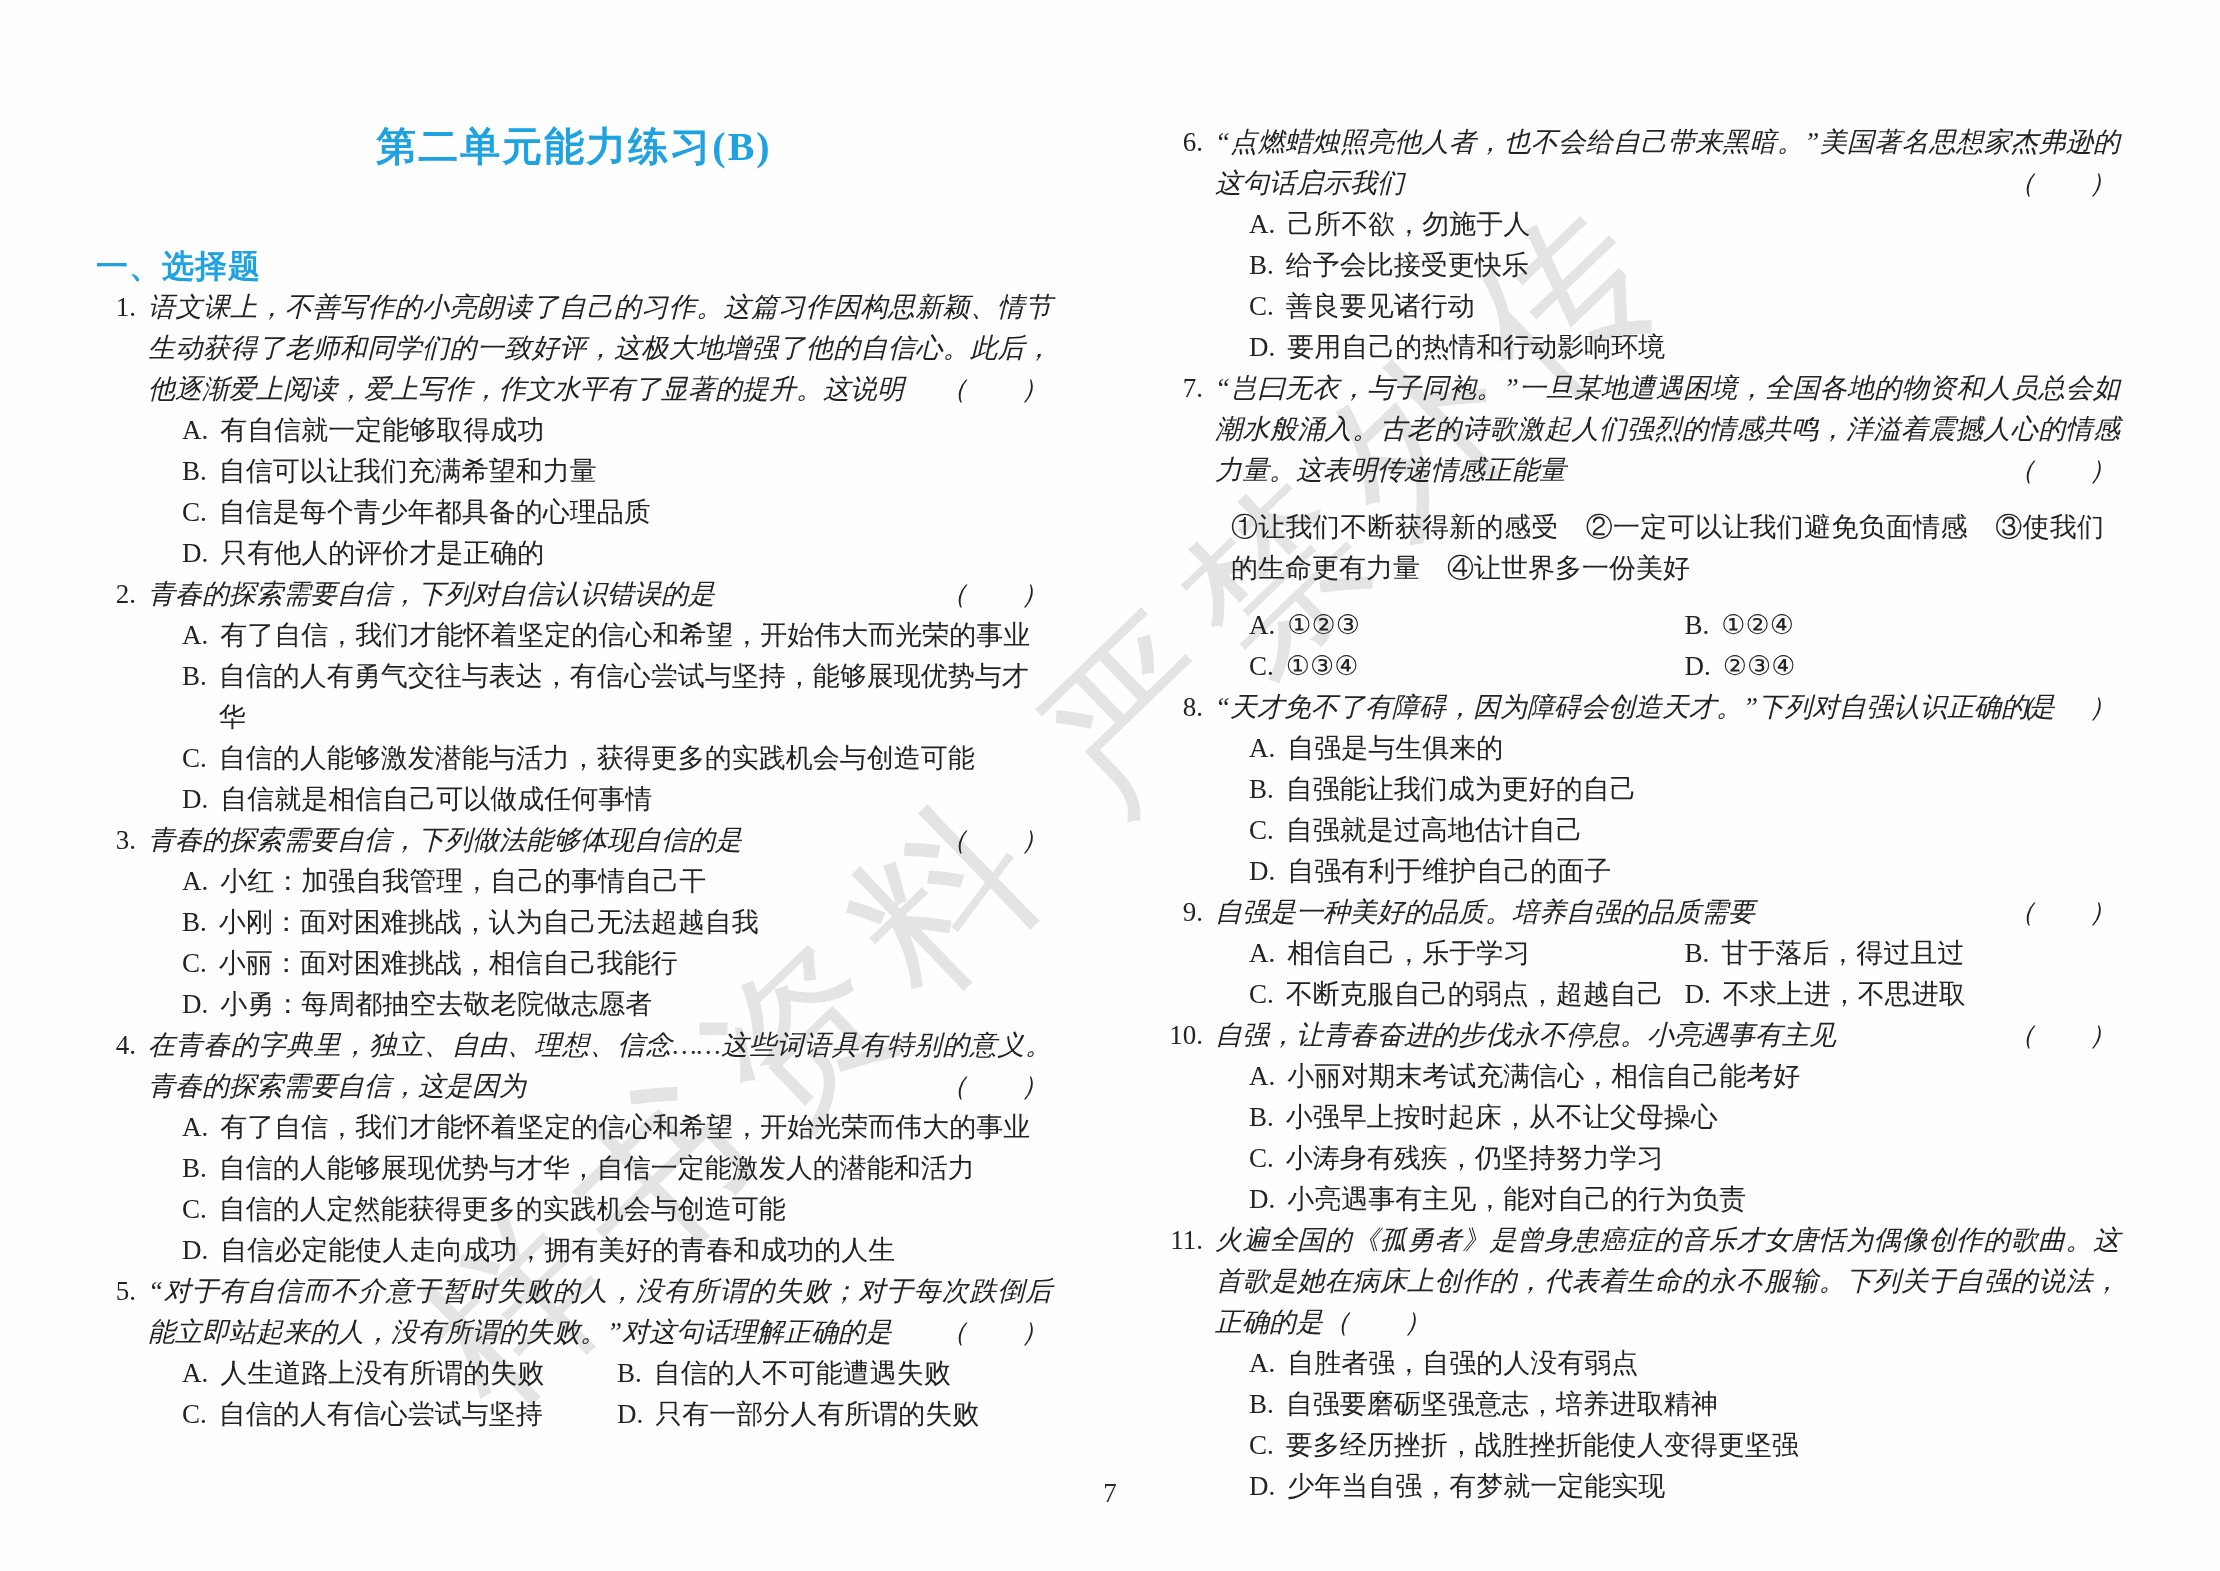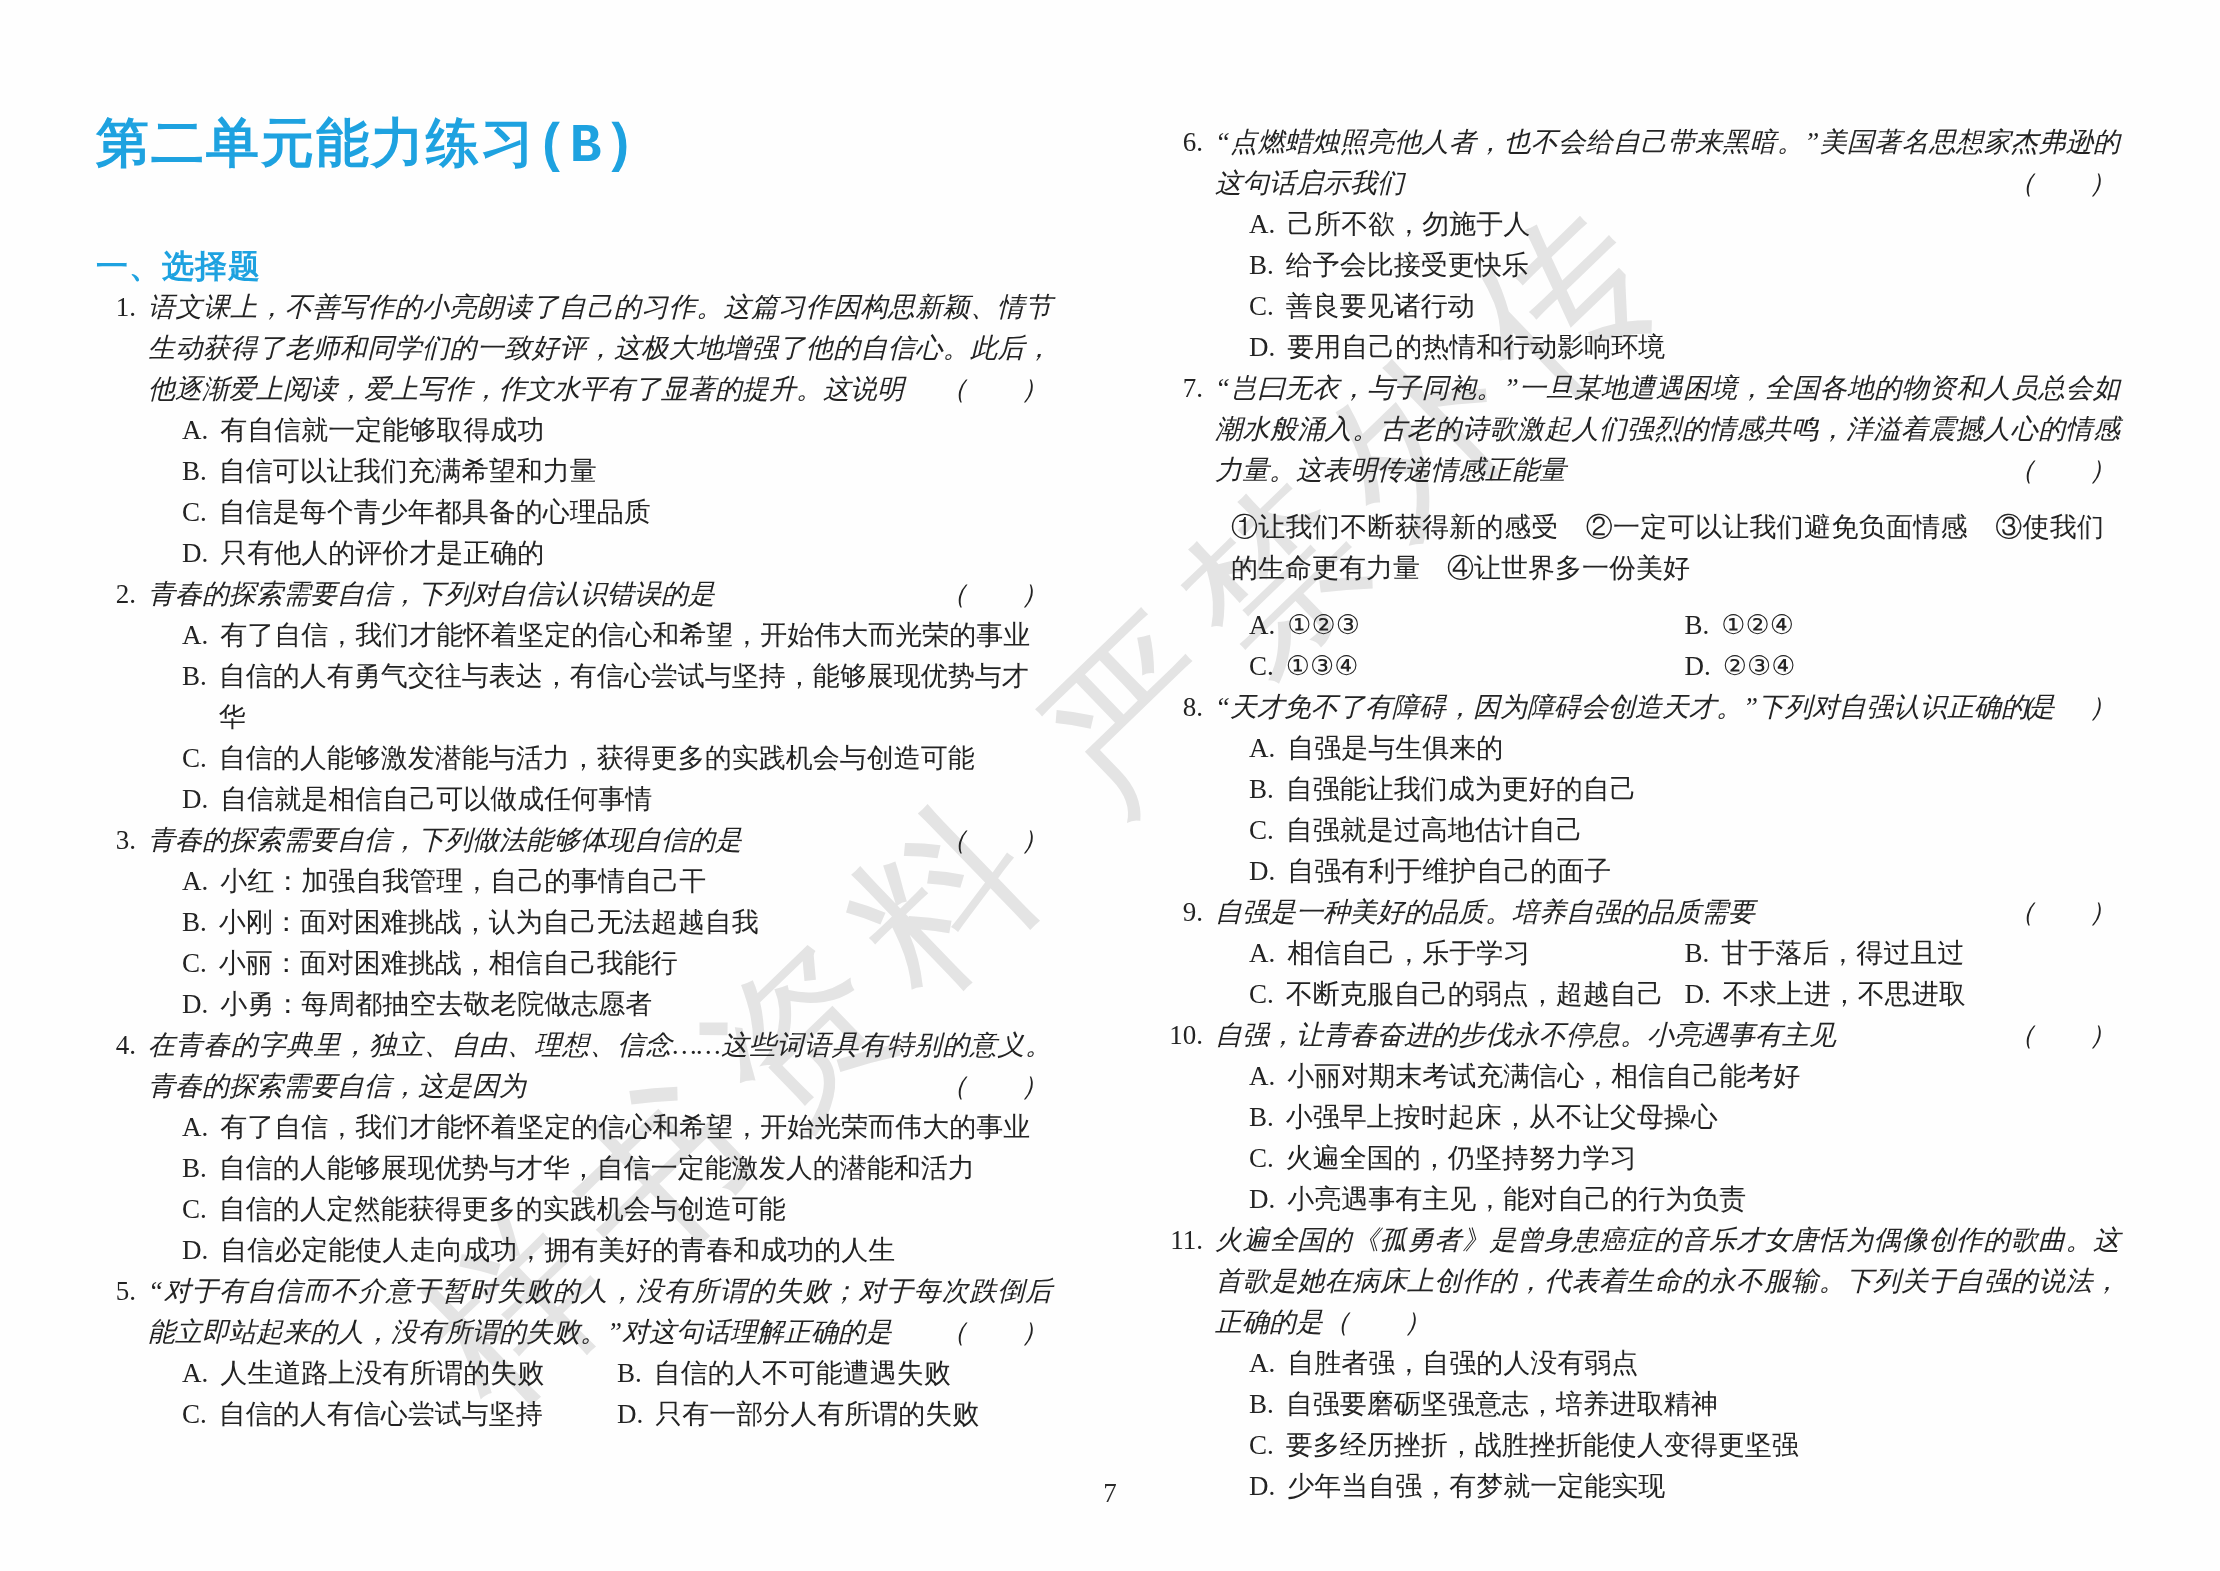--- a/index.html
+++ b/index.html
@@ -17,23 +17,23 @@
     transform:rotate(-44deg);
     font-size:172px;letter-spacing:26px;white-space:nowrap;
     color:rgba(125,125,125,0.20);
     font-family:"Liberation Serif","DejaVu Serif",serif;
     pointer-events:none;z-index:0;
   }
   .col{position:absolute;z-index:1;font-size:27px;line-height:41px;}
   .col-left{left:96px;top:125px;width:956px;}
   .col-right{left:1163px;top:122px;width:957px;}
   .title{
-    margin:0;height:44px;line-height:44px;
-    font-family:Liberation Mono, monospace;
-    font-size:53px;font-weight:bold;letter-spacing:2px;
+    margin:0;height:44px;line-height:44px;text-align:center;
+    font-family:Liberation Serif, serif;
+    font-size:40px;font-weight:bold;letter-spacing:2px;
   }
   .section{
     margin:77px 0 0 0;height:41px;line-height:41px;
     font-family:"Liberation Sans","DejaVu Sans",sans-serif;
     font-size:32px;font-weight:bold;letter-spacing:1px;
   }
   .q{display:flex;}
   .qnum{flex:0 0 40px;text-align:right;margin-right:12px;white-space:nowrap;}
   .qbody{flex:1;min-width:0;}
   .stem{margin:0;position:relative;text-align:justify;font-style:italic;}
@@ -291,21 +291,21 @@
               <div class="opt">
                 <span class="opt-label">A.</span>
                 <span class="opt-text">小丽对期末考试充满信心，相信自己能考好</span>
               </div>
               <div class="opt">
                 <span class="opt-label">B.</span>
                 <span class="opt-text">小强早上按时起床，从不让父母操心</span>
               </div>
               <div class="opt">
                 <span class="opt-label">C.</span>
-                <span class="opt-text">火遍全国的，仍坚持努力学习</span>
+                <span class="opt-text">小涛身有残疾，仍坚持努力学习</span>
               </div>
               <div class="opt">
                 <span class="opt-label">D.</span>
                 <span class="opt-text">小亮遇事有主见，能对自己的行为负责</span>
               </div>
             </div>
           </div>
         </div>
         <div class="q">
           <span class="qnum">11.</span>

